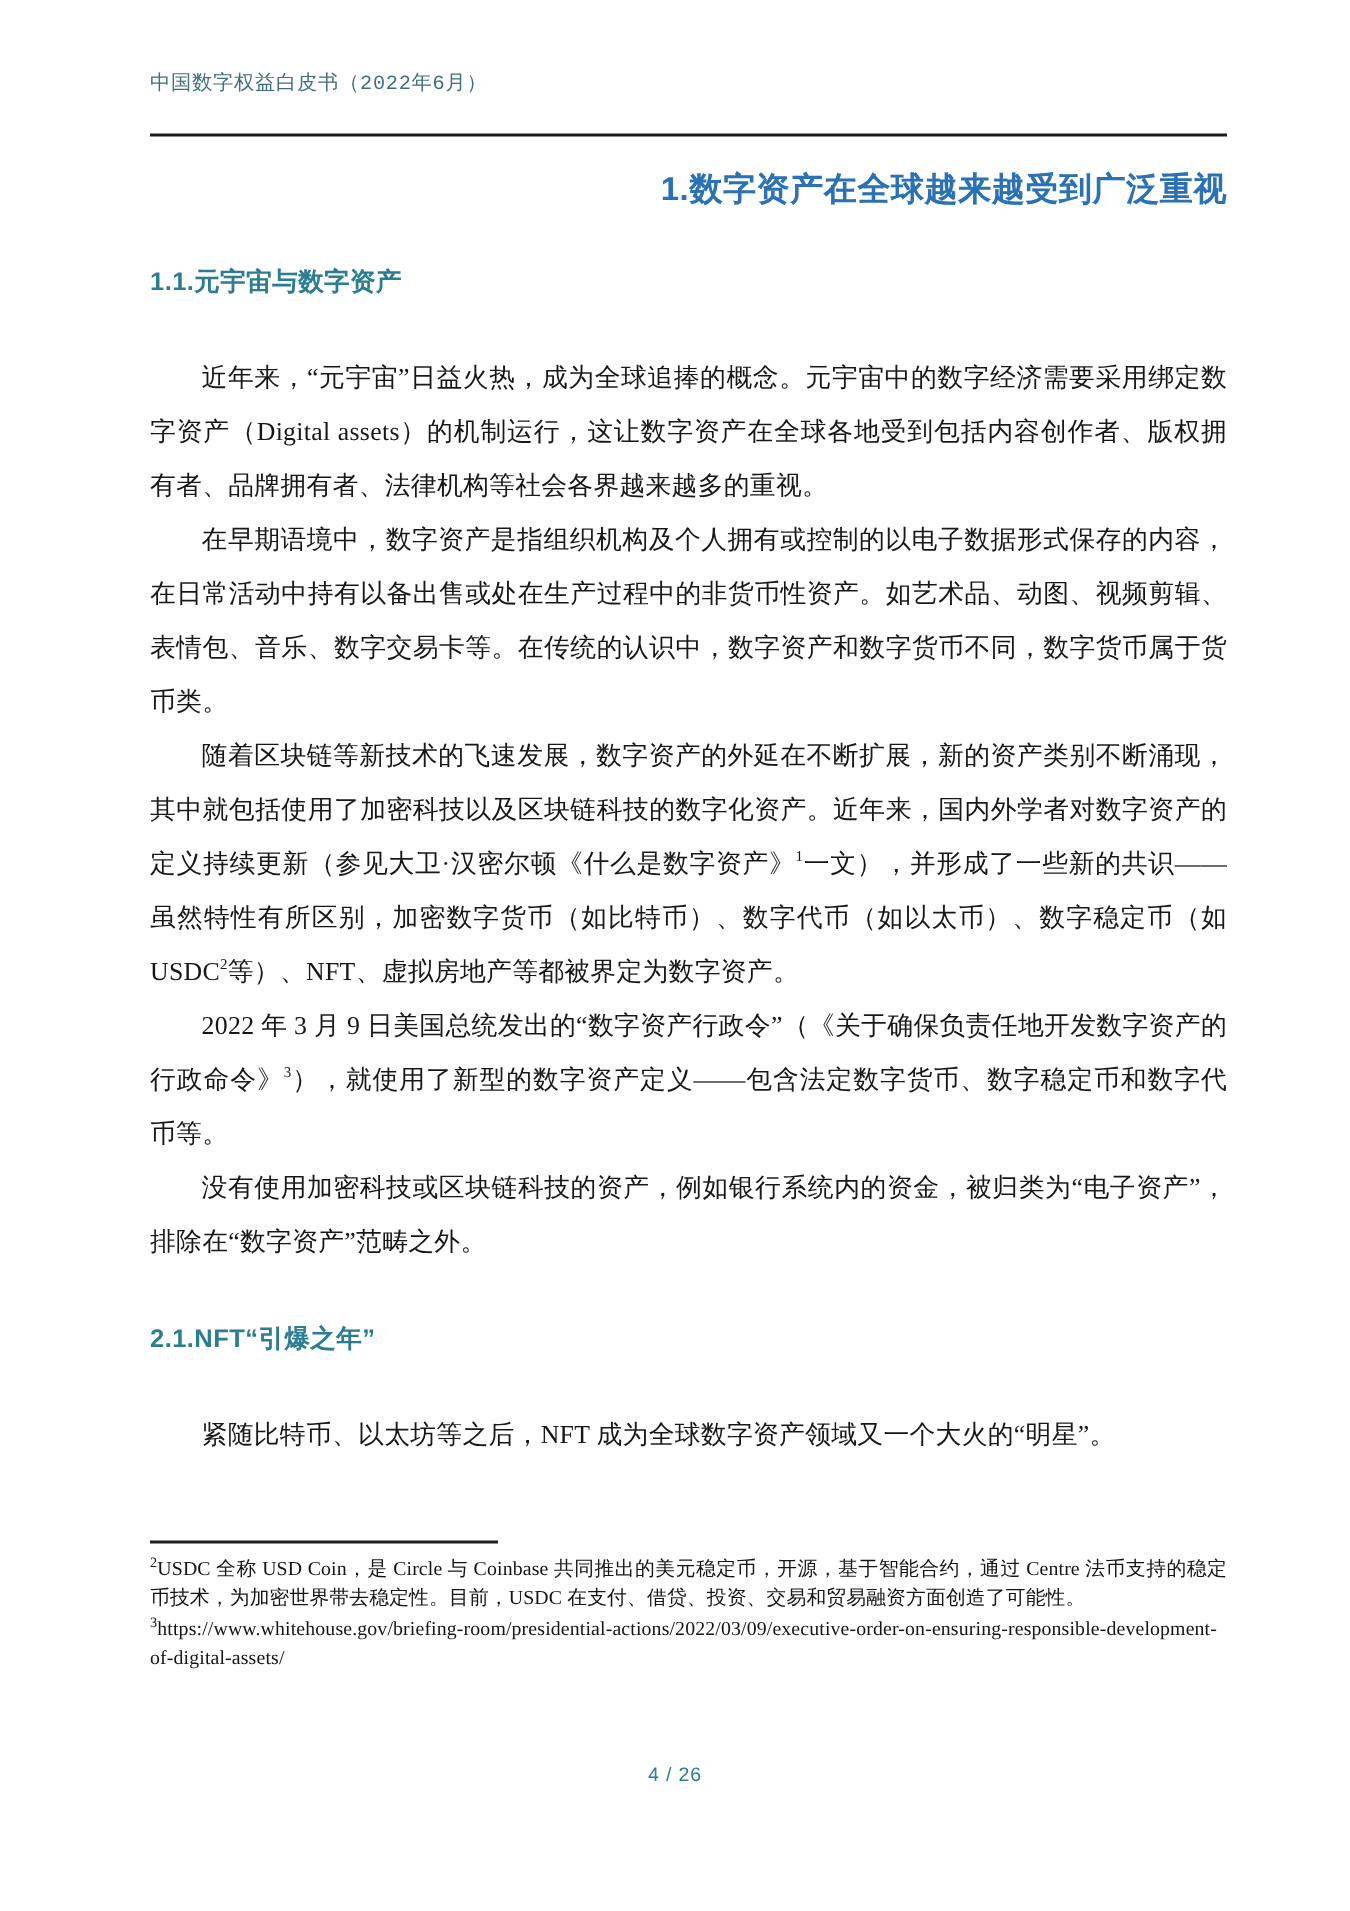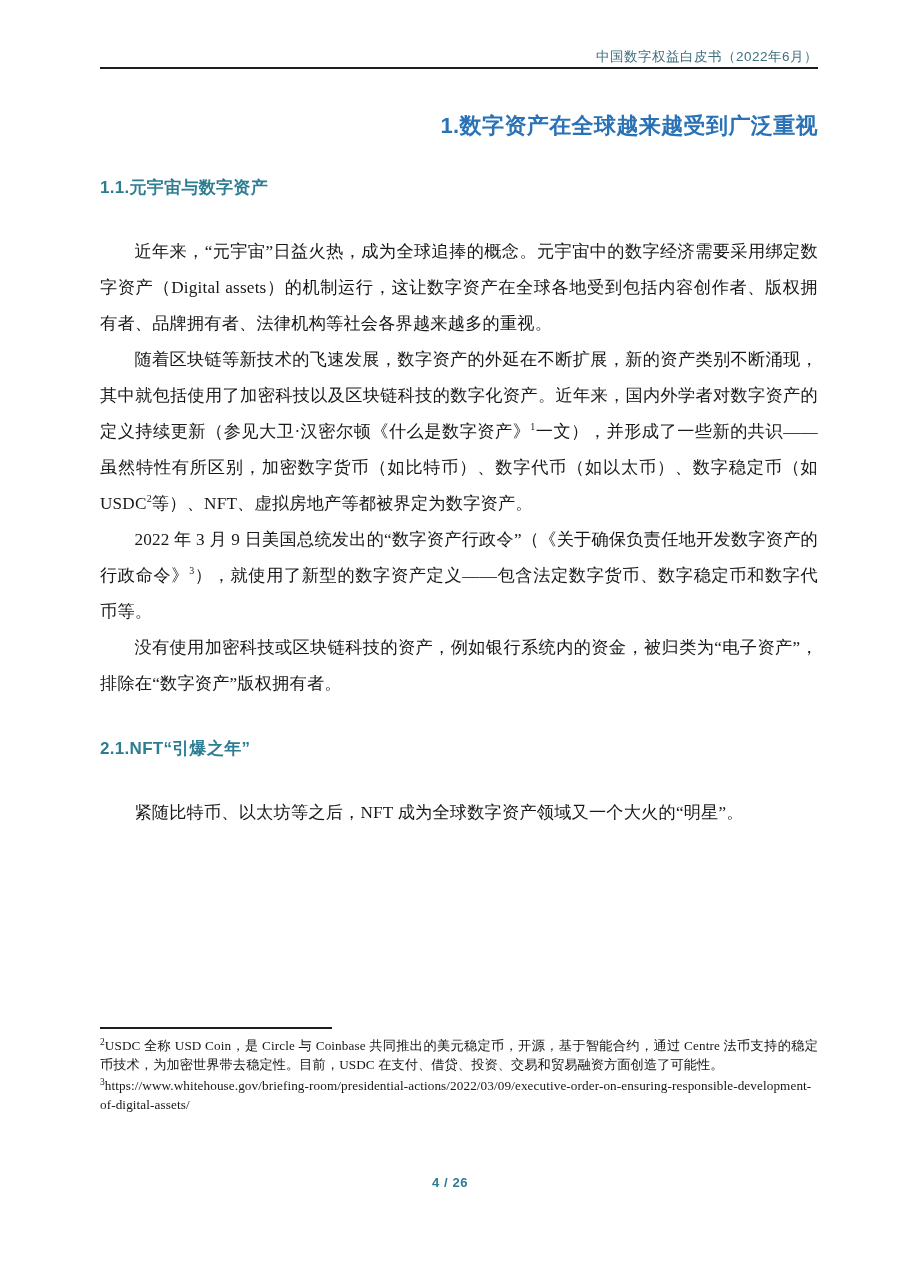--- a/index.html
+++ b/index.html
@@ -19,27 +19,27 @@
   }
 
   
   .header-area {
     position: absolute;
     top: 48px;
     left: 100px;
     width: 718px;
   }
   .header-text {
-    text-align: right;
+    text-align: left;
     font-size: 13.5px;
     color: #3f6f7e;
     letter-spacing: .5px;
-    font-family: Liberation Sans, sans-serif;
+    font-family: Liberation Mono, monospace;
     line-height: 1.4;
-    padding-bottom: 0;
+    padding-bottom: 22px;
     white-space: nowrap;
   }
   .header-rule {
     height: 2px;
     background: #1d1d1d;
     width: 100%;
   }
 
   
   .content {
@@ -122,21 +122,21 @@
 
   
   .page-number {
     position: absolute;
     top: 1175px;
     left: 0;
     width: 900px;
     text-align: center;
     font-family: "Liberation Sans", "DejaVu Sans", sans-serif;
     font-size: 13px;
-    font-weight: bold;
+    font-weight: normal;
     color: #2d7d92;
     letter-spacing: .6px;
   }
 </style>
 </head>
 <body>
 
 <div class="page">
 
   <div class="header-area">
@@ -145,26 +145,27 @@
   </div>
 
   <div class="content">
 
     <h1 class="h-main">1.数字资产在全球越来越受到广泛重视</h1>
 
     <h2 class="h-sub">1.1.元宇宙与数字资产</h2>
 
     <p class="para first-after-head">近年来，“元宇宙”日益火热，成为全球追捧的概念。元宇宙中的数字经济需要采用绑定数字资产（Digital assets）的机制运行，这让数字资产在全球各地受到包括内容创作者、版权拥有者、品牌拥有者、法律机构等社会各界越来越多的重视。</p>
 
+    <p class="para">在早期语境中，数字资产是指组织机构及个人拥有或控制的以电子数据形式保存的内容，在日常活动中持有以备出售或处在生产过程中的非货币性资产。如艺术品、动图、视频剪辑、表情包、音乐、数字交易卡等。在传统的认识中，数字资产和数字货币不同，数字货币属于货币类。</p>
 
     <p class="para"><span>随着区块链等新技术的飞速发展，数字资产的外延在不断扩展，新的资产类别不断涌现，其中就包括使用了加密科技以及区块链科技的数字化资产。近年来，国内外学者对数字资产的定义持续更新（参见大卫·汉密尔顿《什么是数字资产》</span><sup class="fn">1</sup><span>一文），并形成了一些新的共识——虽然特性有所区别，加密数字货币（如比特币）、数字代币（如以太币）、数字稳定币（如 USDC</span><sup class="fn">2</sup><span>等）、NFT、虚拟房地产等都被界定为数字资产。</span></p>
 
     <p class="para"><span>2022 年 3 月 9 日美国总统发出的“数字资产行政令”（《关于确保负责任地开发数字资产的行政命令》</span><sup class="fn">3</sup><span>），就使用了新型的数字资产定义——包含法定数字货币、数字稳定币和数字代币等。</span></p>
 
-    <p class="para">没有使用加密科技或区块链科技的资产，例如银行系统内的资金，被归类为“电子资产”，排除在“数字资产”版权拥有者。</p>
+    <p class="para">没有使用加密科技或区块链科技的资产，例如银行系统内的资金，被归类为“电子资产”，排除在“数字资产”范畴之外。</p>
 
     <h2 class="h-sub">2.1.NFT“引爆之年”</h2>
 
     <p class="para first-after-head">紧随比特币、以太坊等之后，NFT 成为全球数字资产领域又一个大火的“明星”。</p>
 
   </div>
 
   <div class="footnotes">
     <div class="fn-rule"></div>
 

